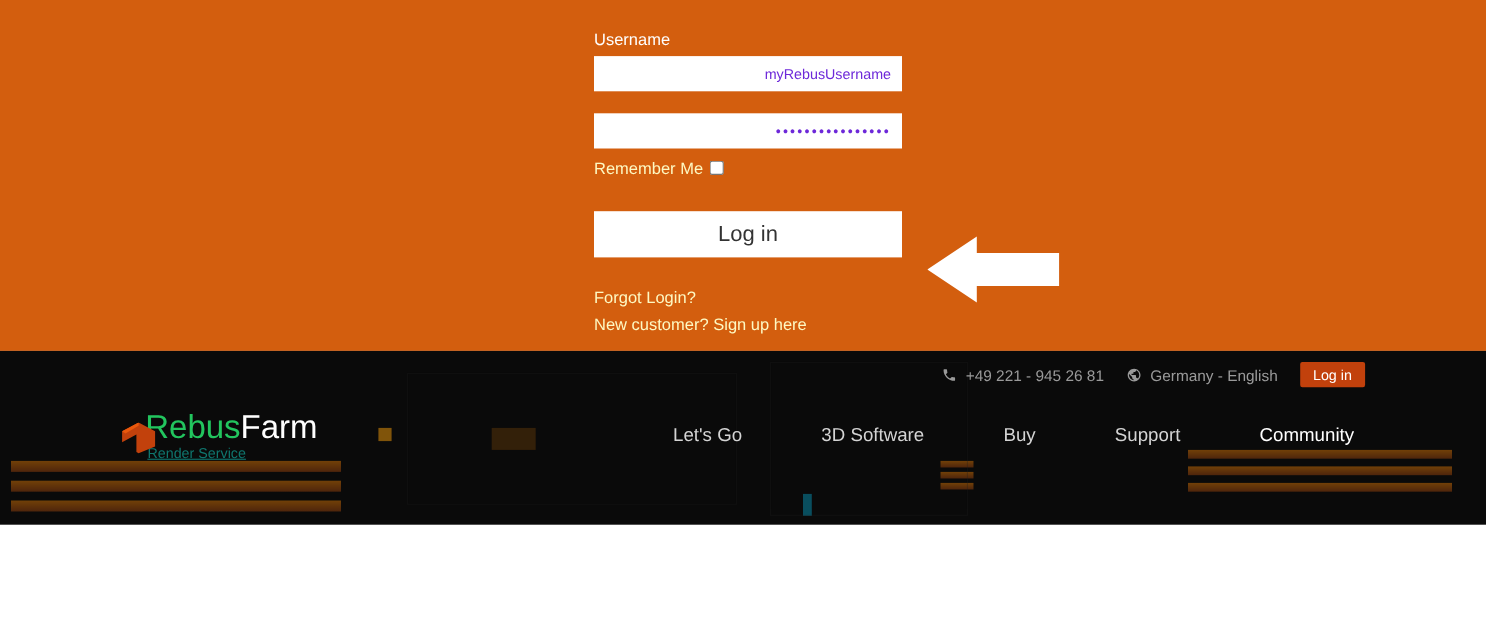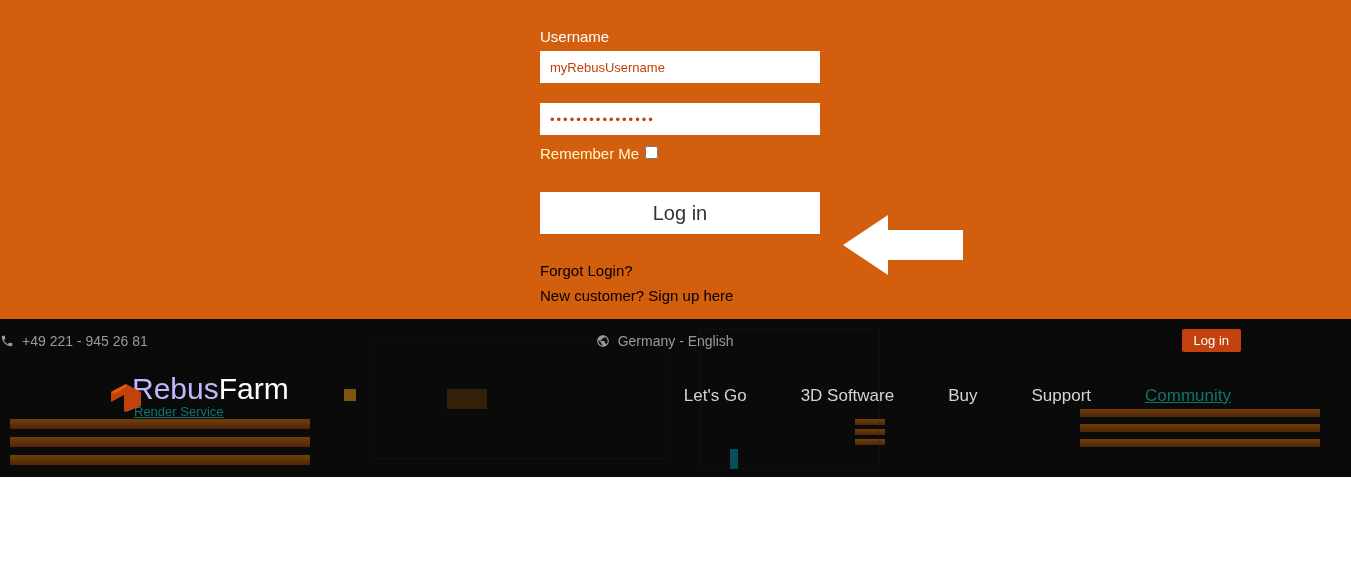--- a/index.html
+++ b/index.html
@@ -34,25 +34,26 @@
       margin-bottom: 6px;
       display: block;
     }
     
     .text-input {
       width: 280px;
       height: 32px;
       border: none;
       padding: 0 10px;
       font-size: 13px;
-      color: #c2410c;
+      color: #6d28d9;
       background: #ffffff;
       outline: none;
       margin-bottom: 20px;
       font-family: Arial, sans-serif;
+      text-align: right;
     }
     
     .password-input {
       letter-spacing: 2px;
       font-size: 13px;
       margin-bottom: 10px;
     }
     
     .remember-row {
       display: flex;
@@ -79,21 +80,21 @@
       border: none;
       font-size: 20px;
       font-weight: 300;
       color: #333;
       cursor: pointer;
       margin-bottom: 28px;
       font-family: "Segoe UI", Arial, sans-serif;
     }
     
     .link-text {
-      color: #000000;
+      color: #fef9c3;
       font-size: 15px;
       display: block;
       margin-bottom: 8px;
       text-decoration: none;
     }
     
     .arrow-pointer {
       position: absolute;
       left: 843px;
       top: 210px;
@@ -115,21 +116,21 @@
     
     .bg-bar {
       position: absolute;
       background: linear-gradient(to bottom, #d97706, #92400e);
       height: 8px;
     }
     
     .top-bar {
       position: relative;
       display: flex;
-      justify-content: space-between;
+      justify-content: flex-end;
       align-items: center;
       padding: 10px 110px 0 0;
       gap: 20px;
     }
     
     .phone-section {
       display: flex;
       align-items: center;
       gap: 8px;
       color: #9a9a9a;
@@ -166,21 +167,21 @@
       display: flex;
       flex-direction: column;
     }
     
     .logo-text {
       display: flex;
       align-items: baseline;
     }
     
     .logo-rebus {
-      color: #c4b5fd;
+      color: #22c55e;
       font-size: 30px;
       font-weight: 400;
     }
     
     .logo-farm {
       color: #ffffff;
       font-size: 30px;
       font-weight: 300;
     }
     
@@ -193,33 +194,32 @@
     }
     
     .logo-icon {
       position: absolute;
       left: 108px;
       top: 32px;
     }
     
     .nav-items {
       display: flex;
-      gap: 54px;
+      gap: 72px;
     }
     
     .nav-item {
       color: #d4d4d4;
       font-size: 17px;
       text-decoration: none;
       cursor: pointer;
     }
     
     .nav-item.active {
-      color: #0f766e;
-      text-decoration: underline;
+      color: #ffffff;
     }
     
     .icon-small {
       width: 14px;
       height: 14px;
       fill: #9a9a9a;
     }
   </style>
 </head>
 <body>

